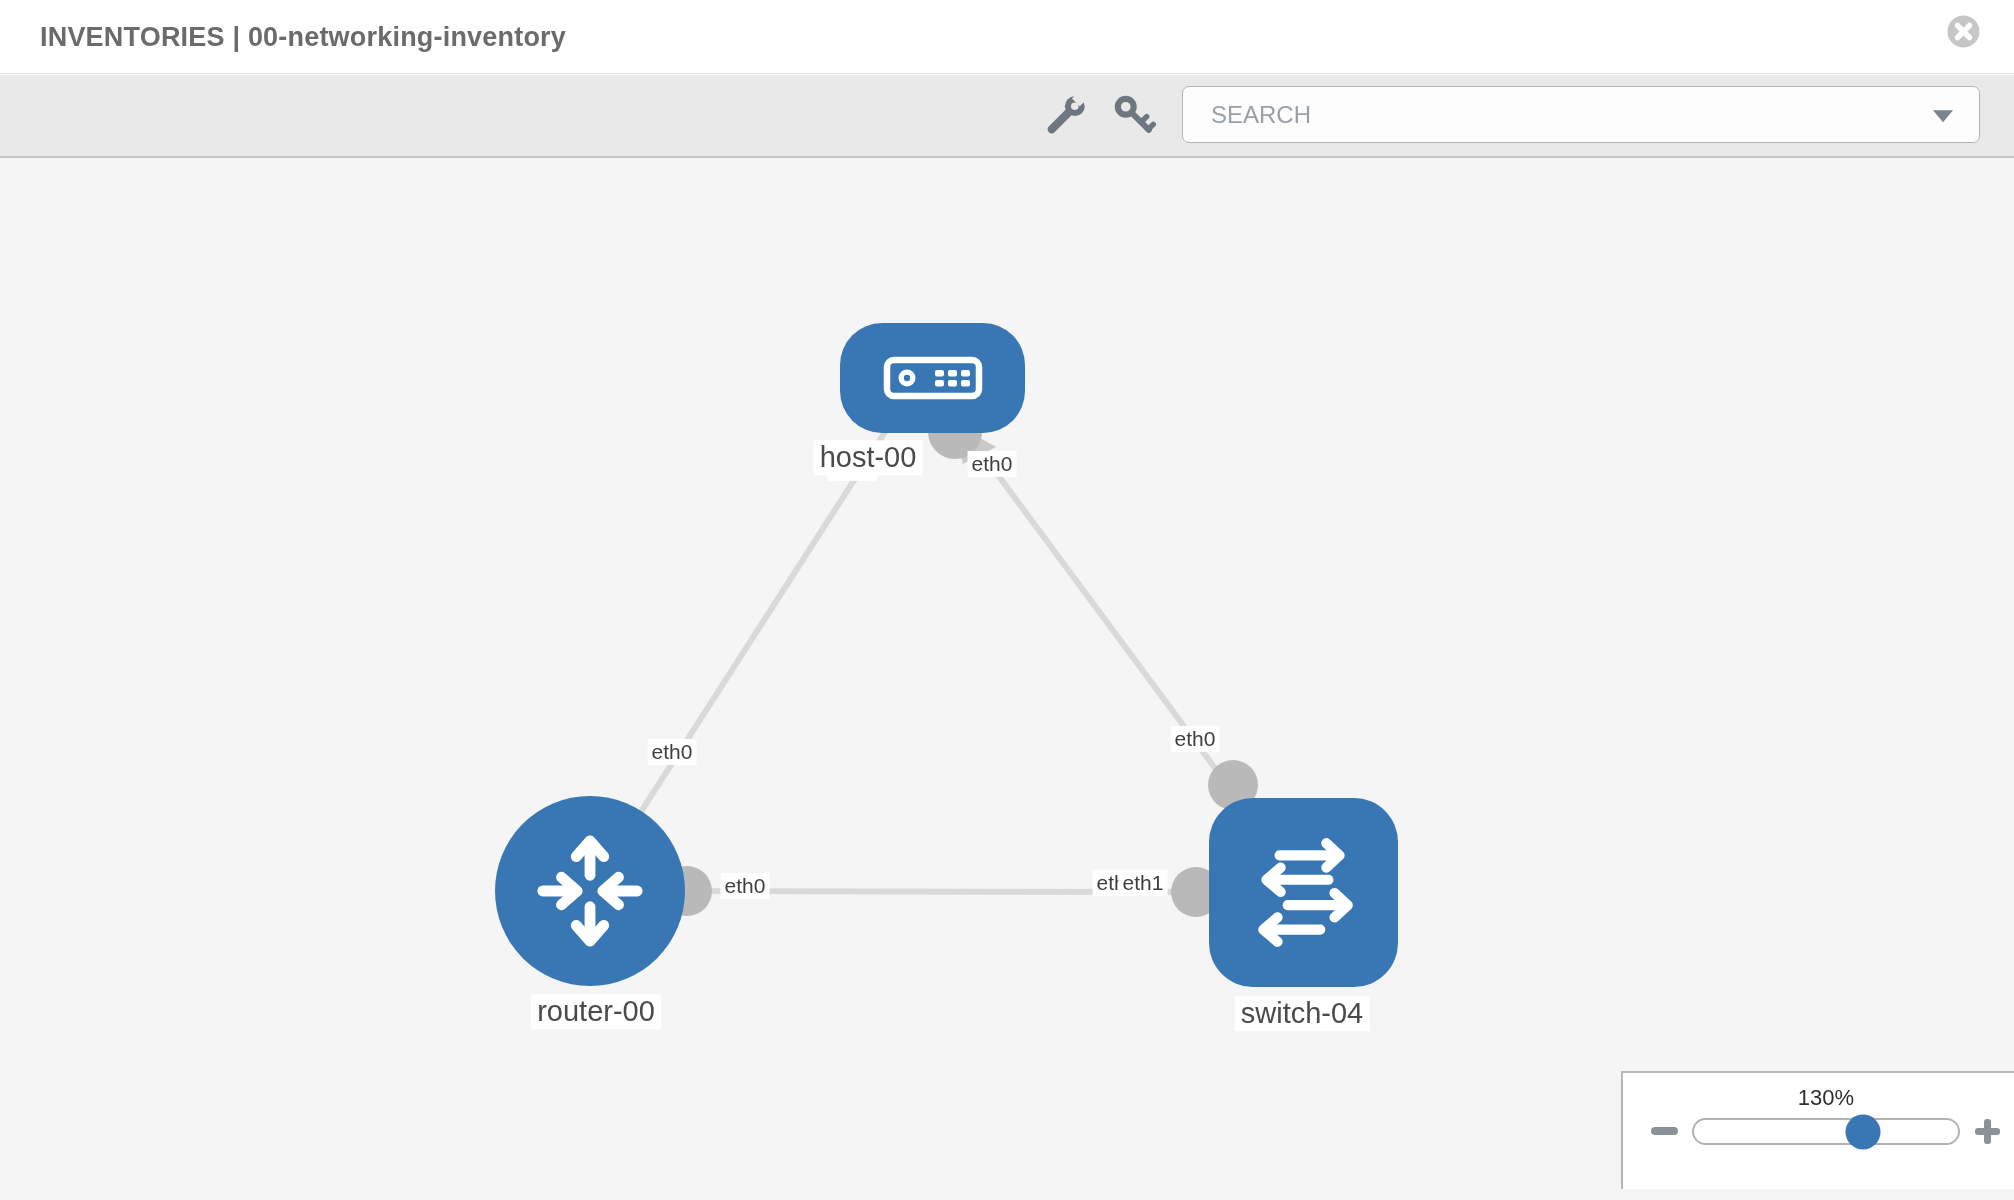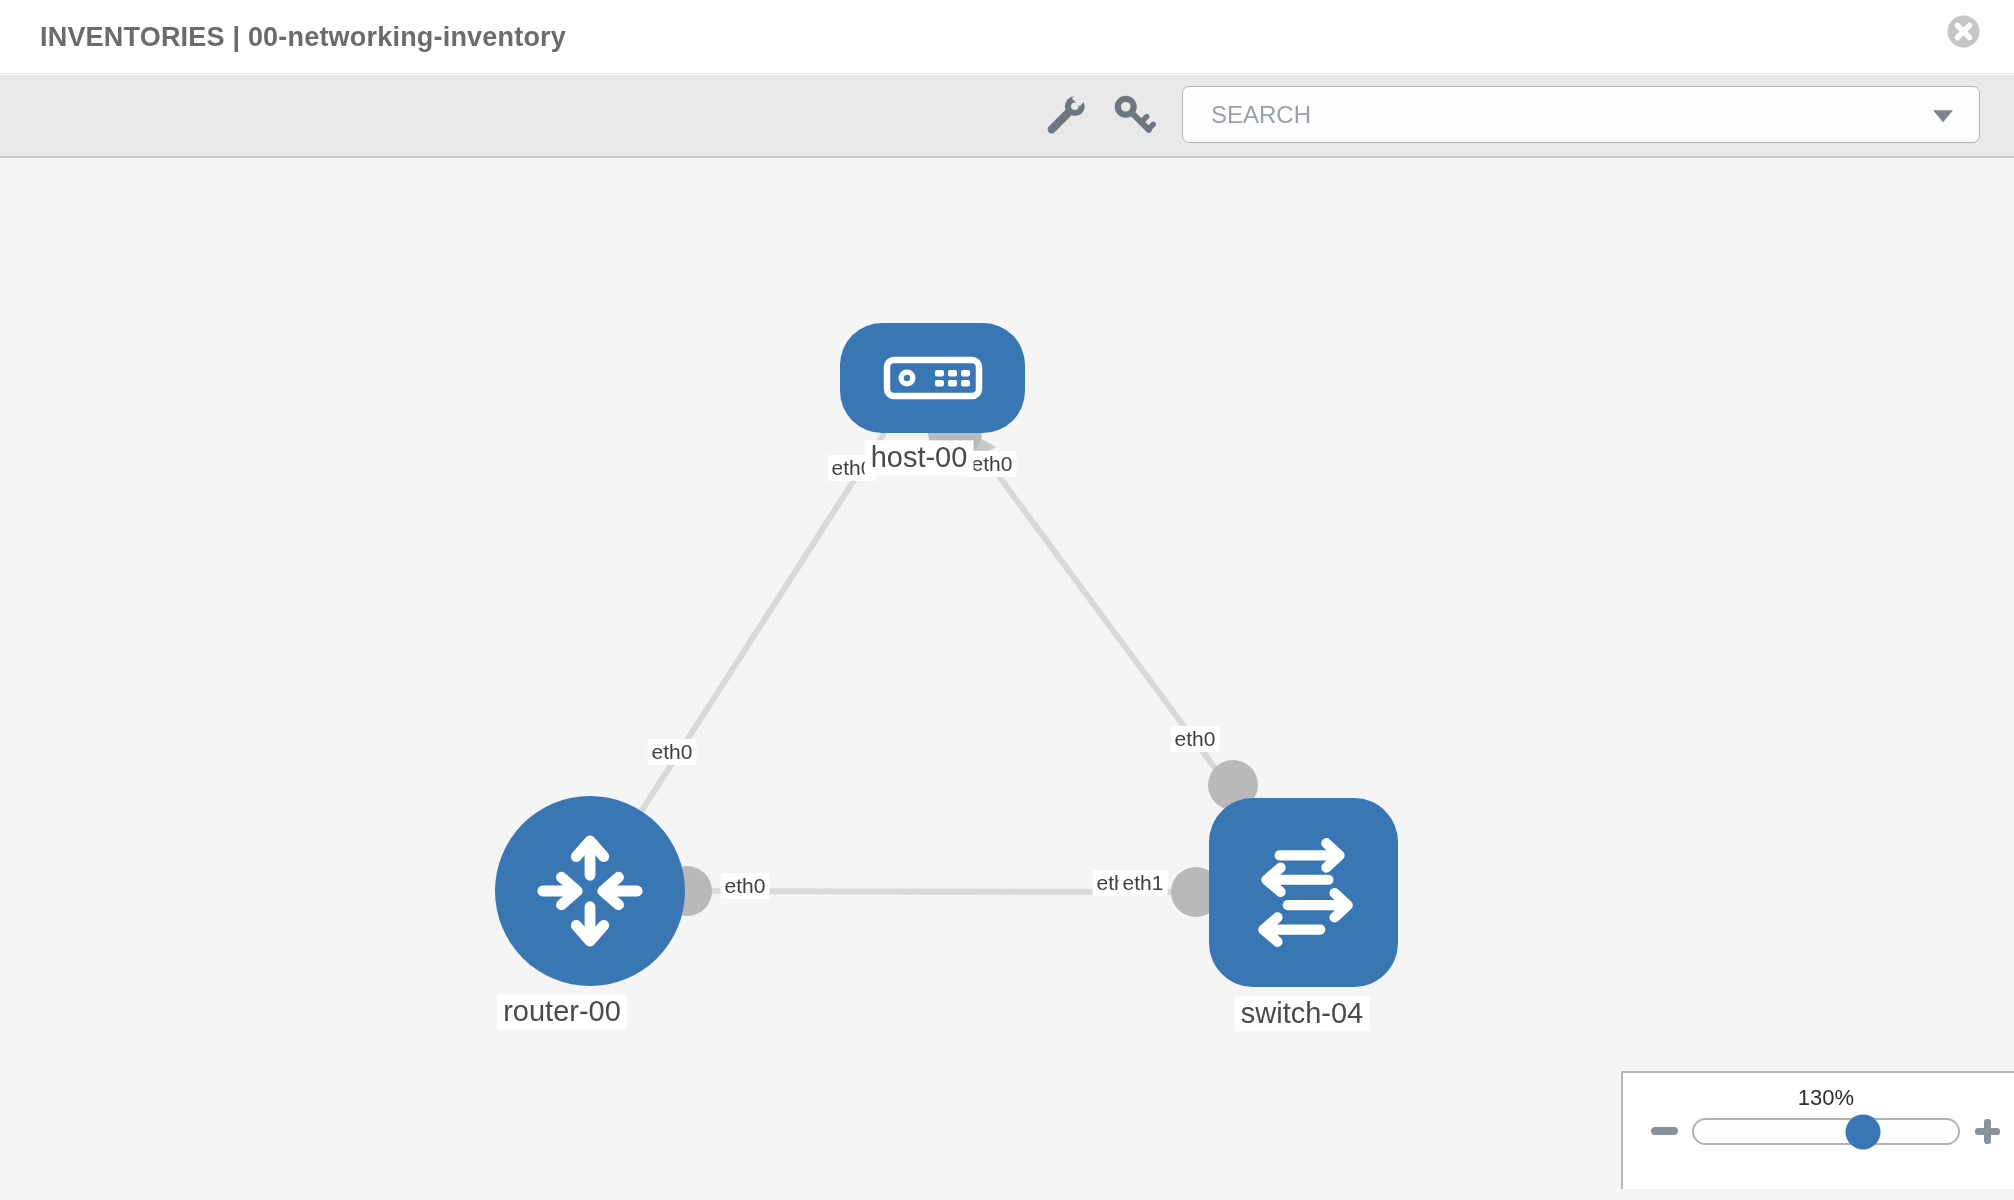--- a/index.html
+++ b/index.html
@@ -163,22 +163,22 @@
           <path d="M84 47 L25 47"></path>
             <path d="M37 35 L23 47 L37 59"></path>
           <path d="M44 72 L101 72"></path>
             <path d="M90 60 L103 72 L90 84"></path>
           <path d="M76 96 L21 96"></path>
             <path d="M34 84 L20 96 L34 108"></path>
         </g>
       </svg>
     </div>
 
-    <div class="lbl node-lbl" style="left:919px;  top:300px;text-align:right;">host-00</div>
-    <div class="lbl node-lbl" style="left:562px;  top:854px;">router-00</div>
+    <div class="lbl node-lbl" style="left:868px;  top:300px;text-align:right;">host-00</div>
+    <div class="lbl node-lbl" style="left:596px;  top:854px;">router-00</div>
     <div class="lbl node-lbl" style="left:1302px; top:856px;">switch-04</div>
 
     <div class="lbl iface-lbl" style="left:672px;  top:594px;">eth0</div>
     <div class="lbl iface-lbl" style="left:852px;  top:310px;">eth0</div>
     <div class="lbl iface-lbl" style="left:992px;  top:306px;">eth0</div>
     <div class="lbl iface-lbl" style="left:1195px; top:581px;">eth0</div>
     <div class="lbl iface-lbl" style="left:745px;  top:728px;">eth0</div>
     <div class="lbl iface-lbl" style="left:1117px; top:725px;">eth0</div>
     <div class="lbl iface-lbl iface-front" style="left:1143px; top:725px;">eth1</div>
   </div>

